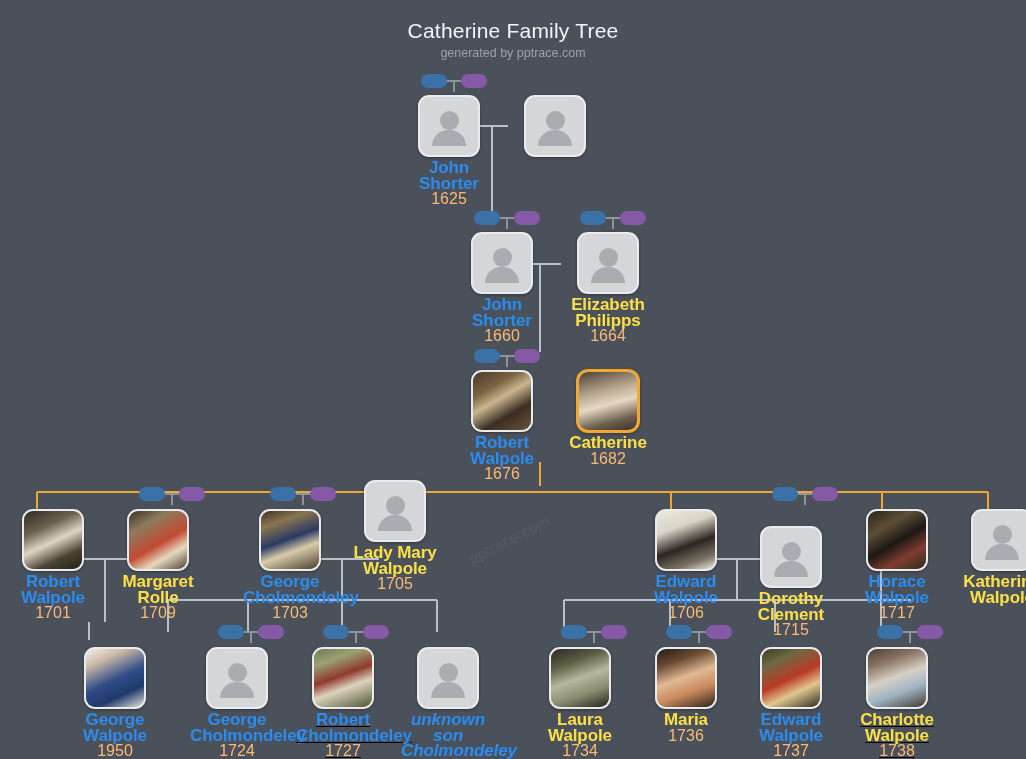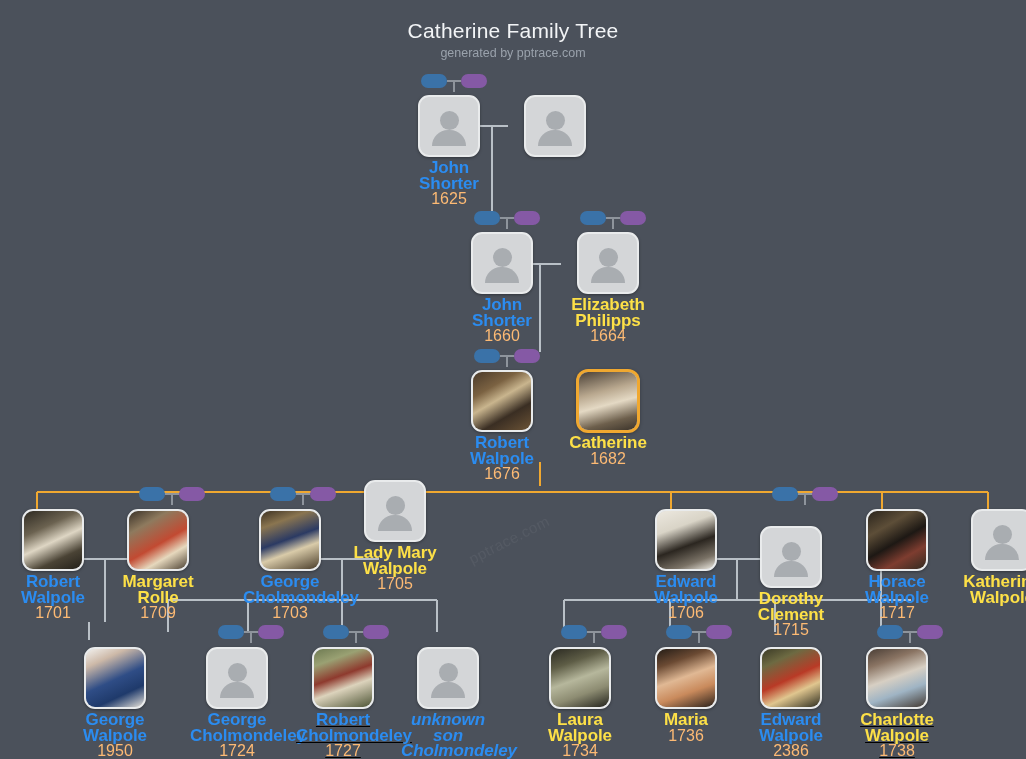--- a/index.html
+++ b/index.html
@@ -331,21 +331,21 @@
           <div class="pic" style="background: linear-gradient(160deg, rgb(36, 28, 22) 0%, rgb(107, 74, 51) 24%, rgb(224, 184, 148) 48%, rgb(201, 138, 92) 70%, rgb(43, 33, 26) 100%);"></div>
         </div>
         <div class="name f">Maria</div>
         <div class="year">1736</div>
       </div>
       <div class="person" style="left: 744px; top: 647px;">
         <div class="avatar">
           <div class="pic" style="background: linear-gradient(155deg, rgb(59, 58, 38) 0%, rgb(109, 106, 66) 22%, rgb(185, 58, 38) 50%, rgb(224, 198, 143) 70%, rgb(46, 45, 31) 100%);"></div>
         </div>
         <div class="name m">Edward Walpole</div>
-        <div class="year">2386</div>
+        <div class="year">1737</div>
       </div>
       <div class="person" style="left: 850px; top: 647px; text-decoration: underline;">
         <div class="avatar">
           <div class="pic" style="background: linear-gradient(160deg, rgb(74, 62, 54) 0%, rgb(138, 116, 99) 24%, rgb(215, 207, 195) 48%, rgb(159, 180, 196) 70%, rgb(67, 58, 51) 100%);"></div>
         </div>
         <div class="name f">Charlotte Walpole</div>
         <div class="year">1738</div>
       </div>
     </div>
   <div id="badge-layer">

